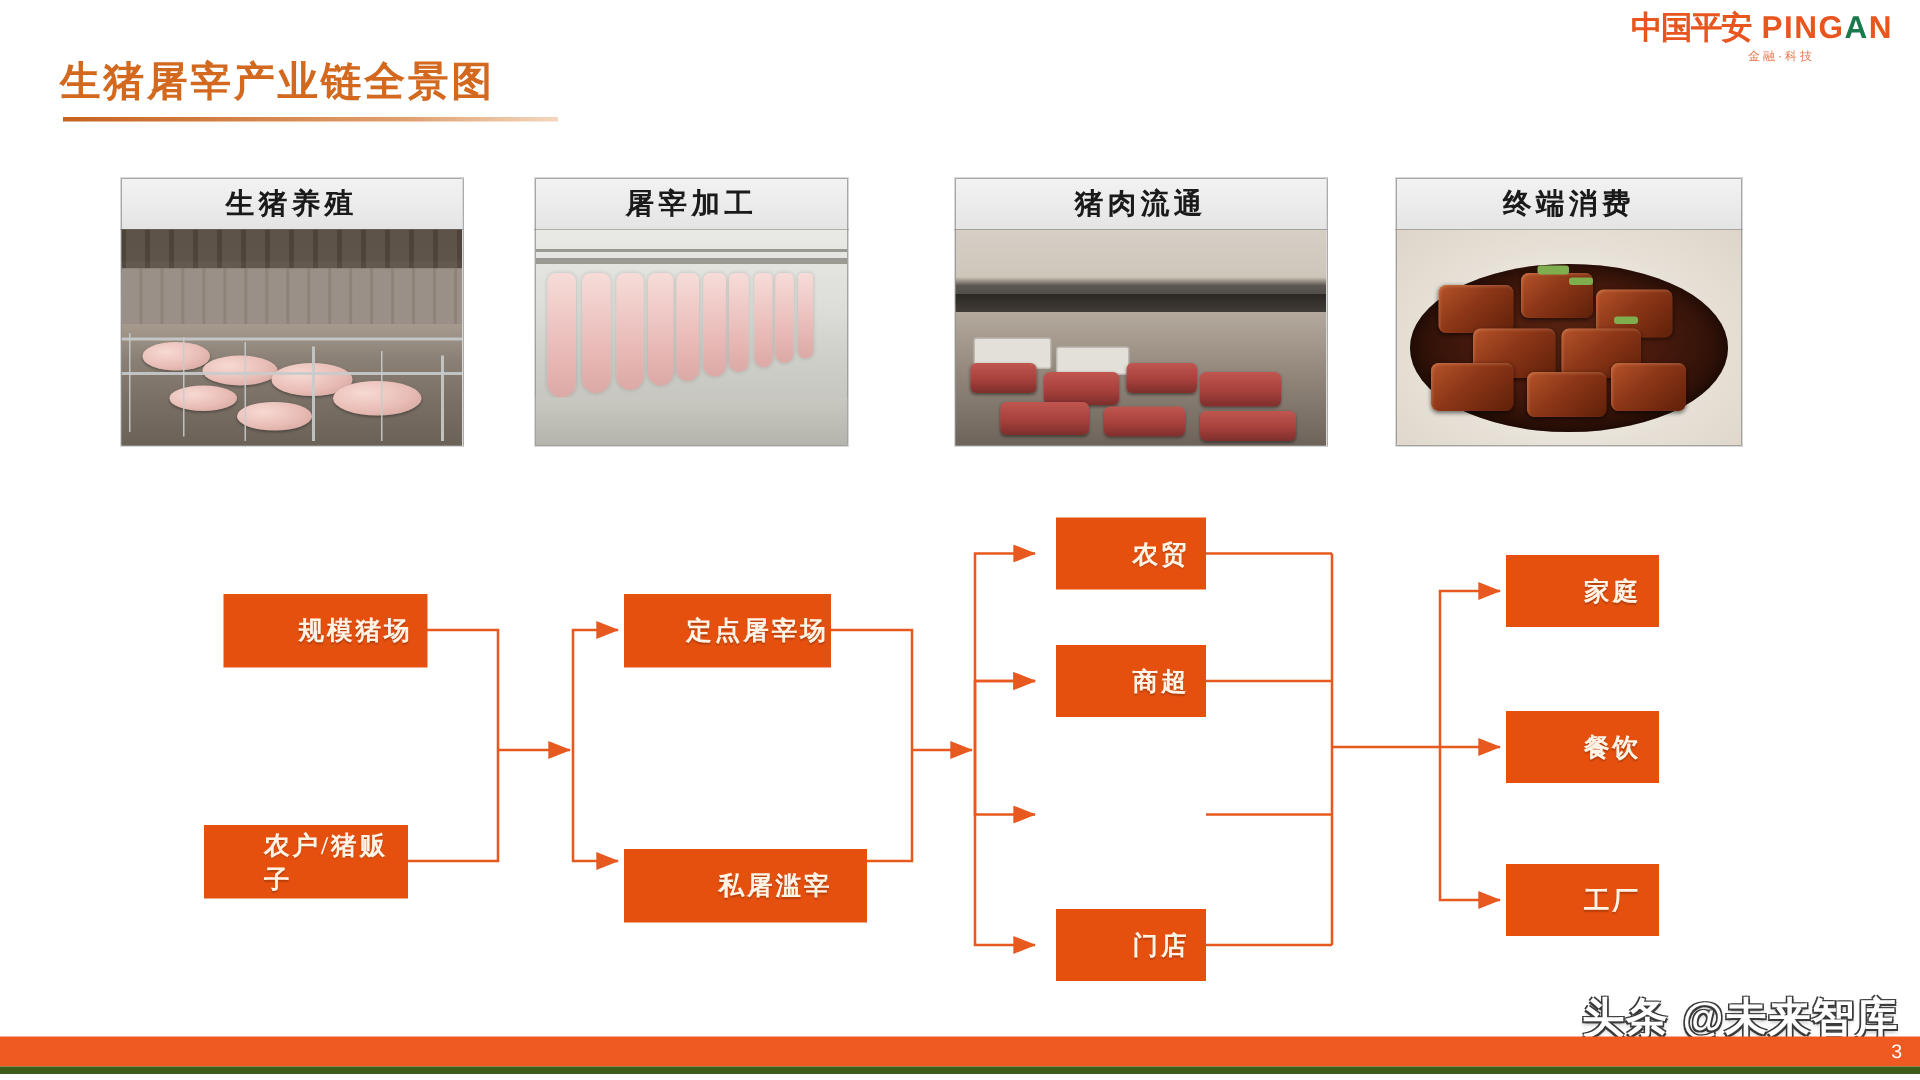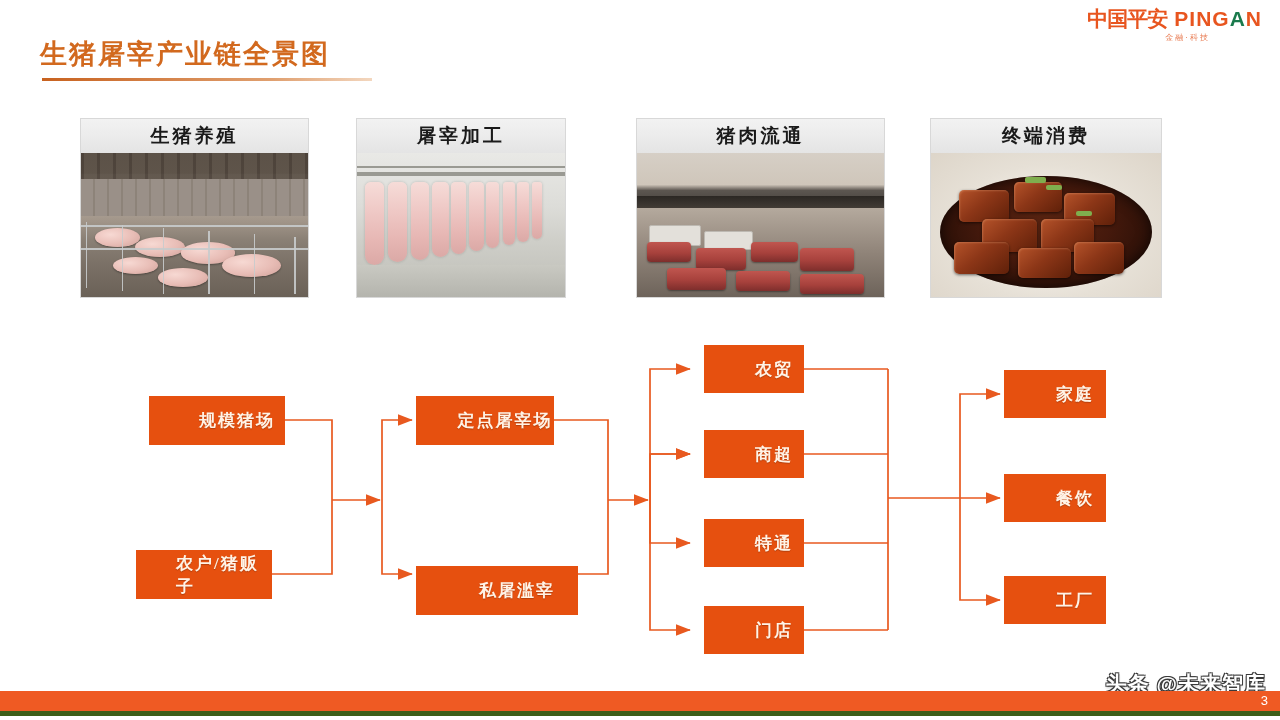--- a/index.html
+++ b/index.html
@@ -188,21 +188,21 @@
     background:#3c5e19;
   }
   .page-num {
     position:absolute; right:12px; bottom:12px;
     color:#ffffff;
     font-size:13px;
     font-family:"Liberation Sans", sans-serif;
   }
   .watermark {
     position:absolute; right:14px; bottom:22px;
-    font-size:21px;
+    font-size:28px;
     font-weight:bold;
     color:#ffffff;
     letter-spacing:1px;
     font-family:"Liberation Sans", sans-serif;
     text-shadow: -1px -1px 0 #3a3a3a, 1px -1px 0 #3a3a3a,
                  -1px  1px 0 #3a3a3a, 1px  1px 0 #3a3a3a,
                   0 2px 3px rgba(0,0,0,.3);
     white-space:nowrap;
     pointer-events:none;
   }
@@ -362,23 +362,20 @@
     <div class="node" style="left:416px; top:266px; width:162px; height:49px;">
       <span>私屠滥宰</span>
     </div>
 
     <div class="node" style="left:704px; top:45px;  width:100px; height:48px;">
       <span>农贸</span>
     </div>
     <div class="node" style="left:704px; top:130px; width:100px; height:48px;">
       <span>商超</span>
     </div>
-    <div class="node" style="left:704px; top:219px; width:100px; height:48px;">
-      <span>特通</span>
-    </div>
     <div class="node" style="left:704px; top:306px; width:100px; height:48px;">
       <span>门店</span>
     </div>
 
     <div class="node" style="left:1004px; top:174px; width:102px; height:48px;">
       <span>餐饮</span>
     </div>
     <div class="node" style="left:1004px; top:70px;  width:102px; height:48px;">
       <span>家庭</span>
     </div>

